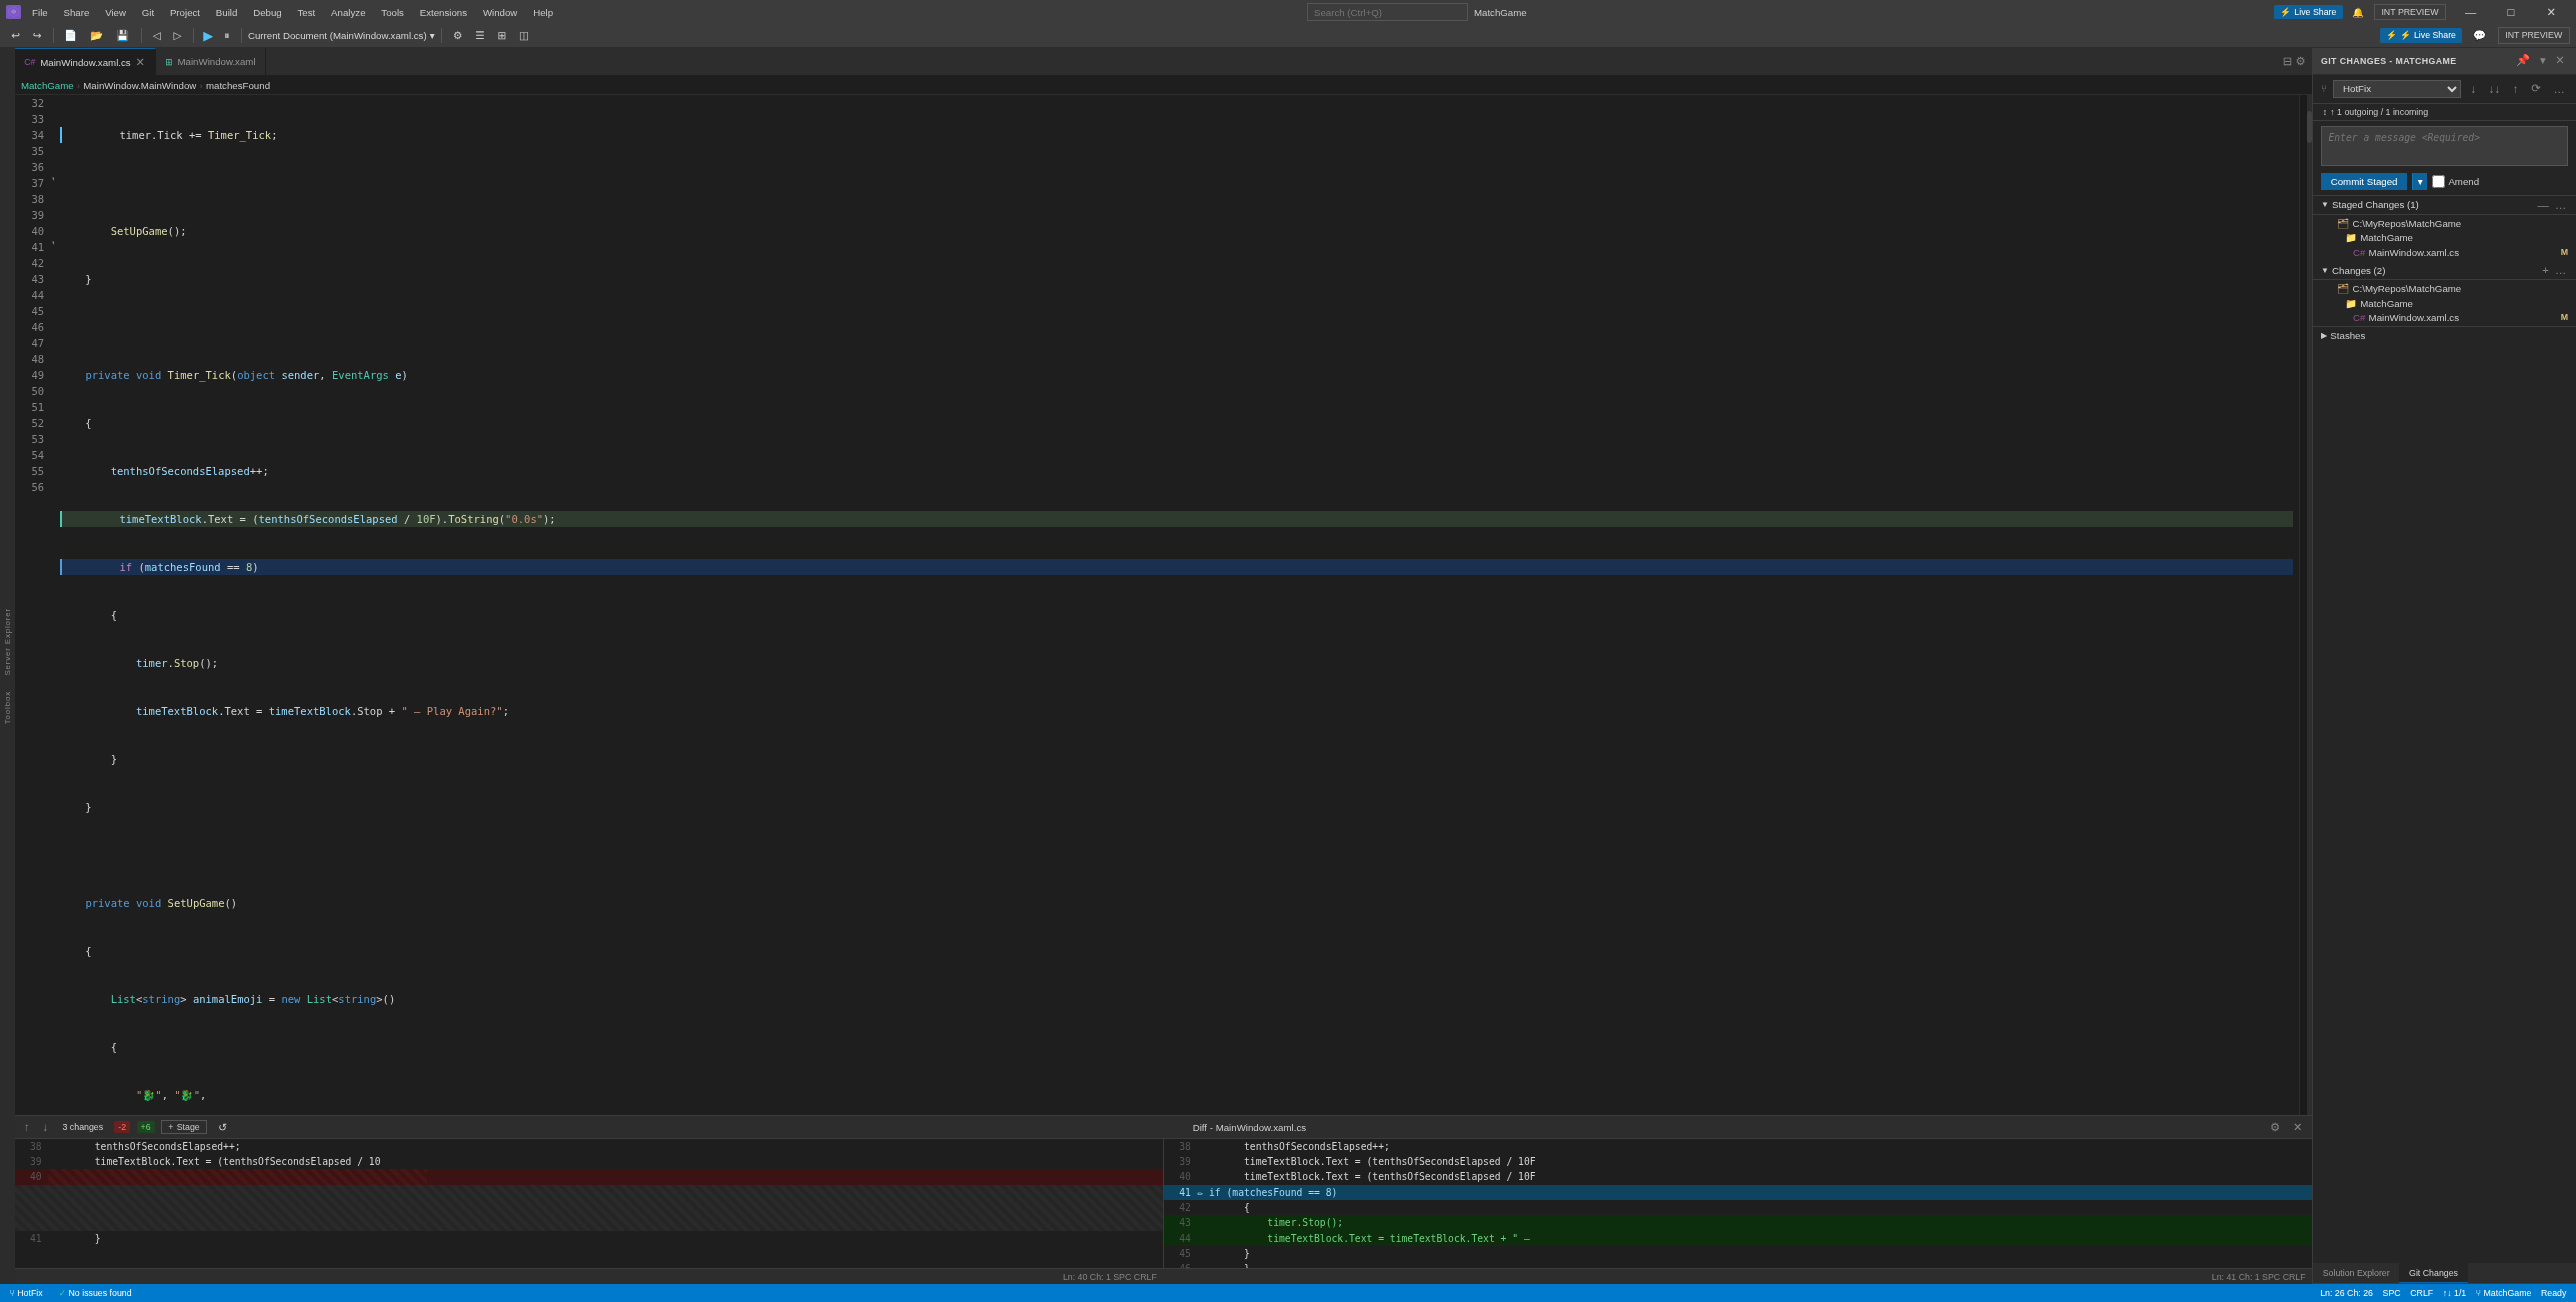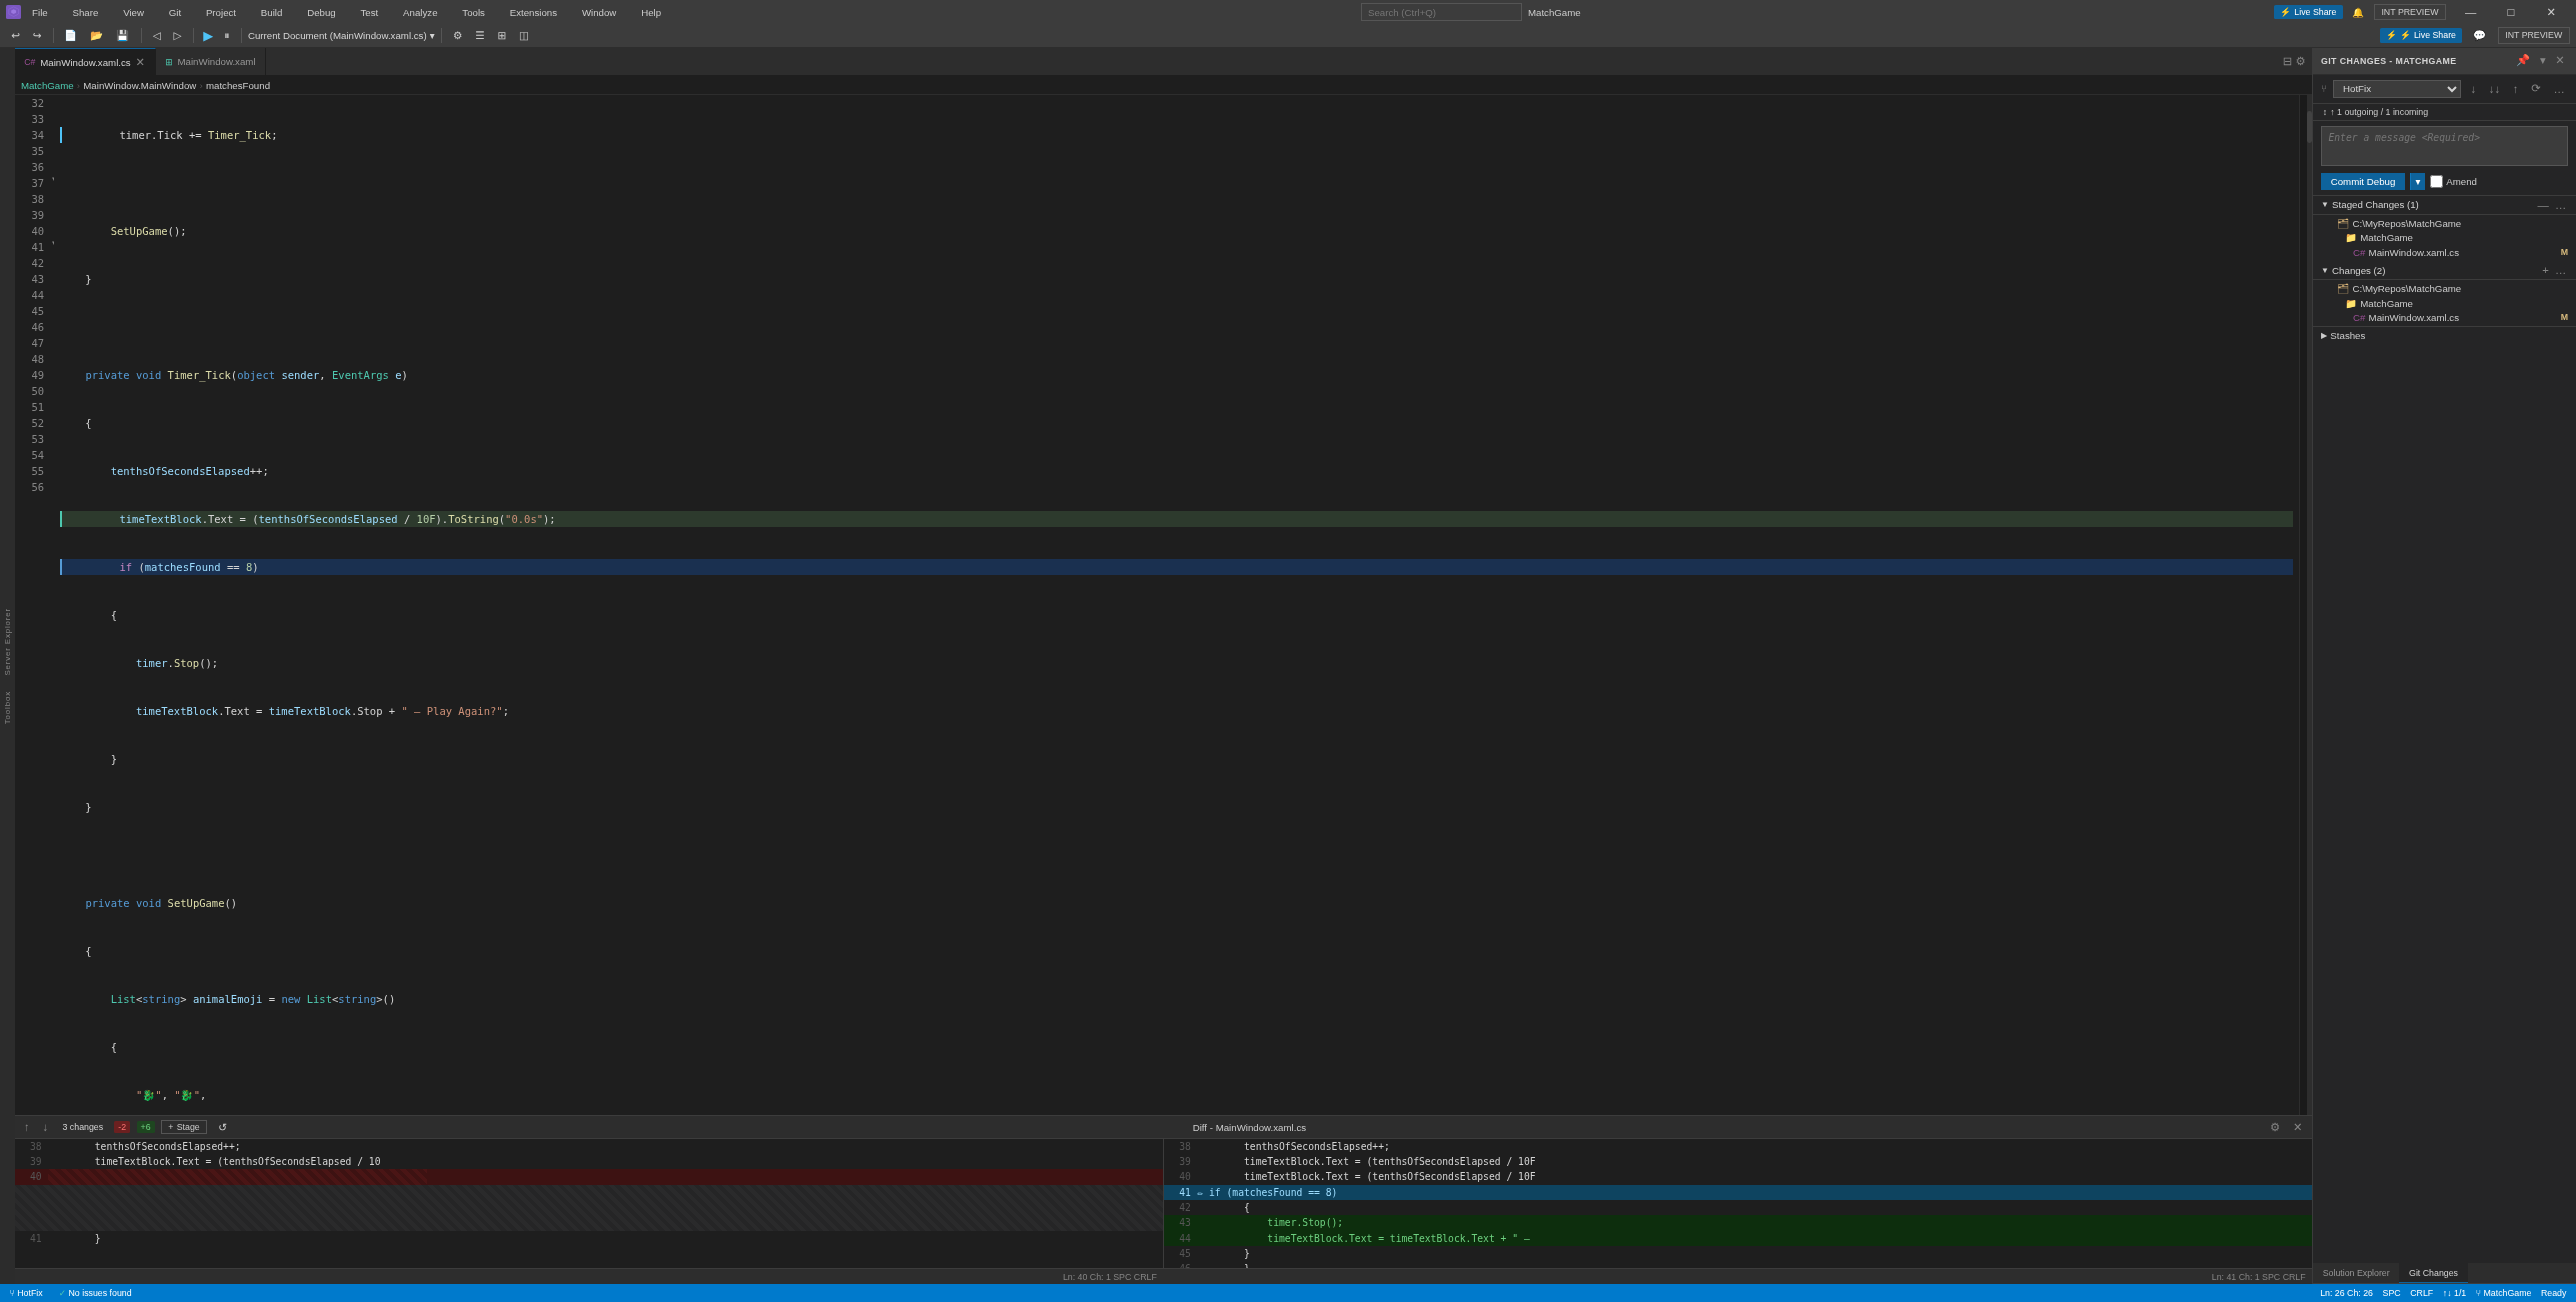--- a/index.html
+++ b/index.html
@@ -35,21 +35,21 @@
       background: #7b57c0;
       border-radius: 1.6px;
       display: flex;
       align-items: center;
       justify-content: center;
       font-size: 8px;
       color: white;
     }
     .menu-bar {
       display: flex;
-      gap: 12px;
+      gap: 3px;
     }
     .menu-item {
       padding: 1.6px 6.4px;
       cursor: pointer;
       color: #cccccc;
       font-size: 9.7px;
     }
     .title-bar-center {
       display: flex;
       align-items: center;
@@ -930,21 +930,21 @@
 
     <div style="padding:3.2px 9.7px;font-size:8.8px;color:#cccccc;display:flex;align-items:center;gap:3.2px;border-bottom:0.8px solid #3c3c3c;">
       <span>↕</span>
       <span>↑ 1 outgoing / 1 incoming</span>
     </div>
 
     <div class="commit-input-area">
       <textarea class="commit-input" placeholder="Enter a message &lt;Required&gt;" style=""></textarea>
       <div class="commit-actions">
         <button class="commit-btn">
-          <span>Commit Debug</span>
+          <span>Commit Staged</span>
         </button>
         <button class="commit-btn-arrow">▾</button>
         <div class="amend-check">
           <input type="checkbox" style="">
           <span>Amend</span>
         </div>
       </div>
     </div>
 
     <div class="git-section">

